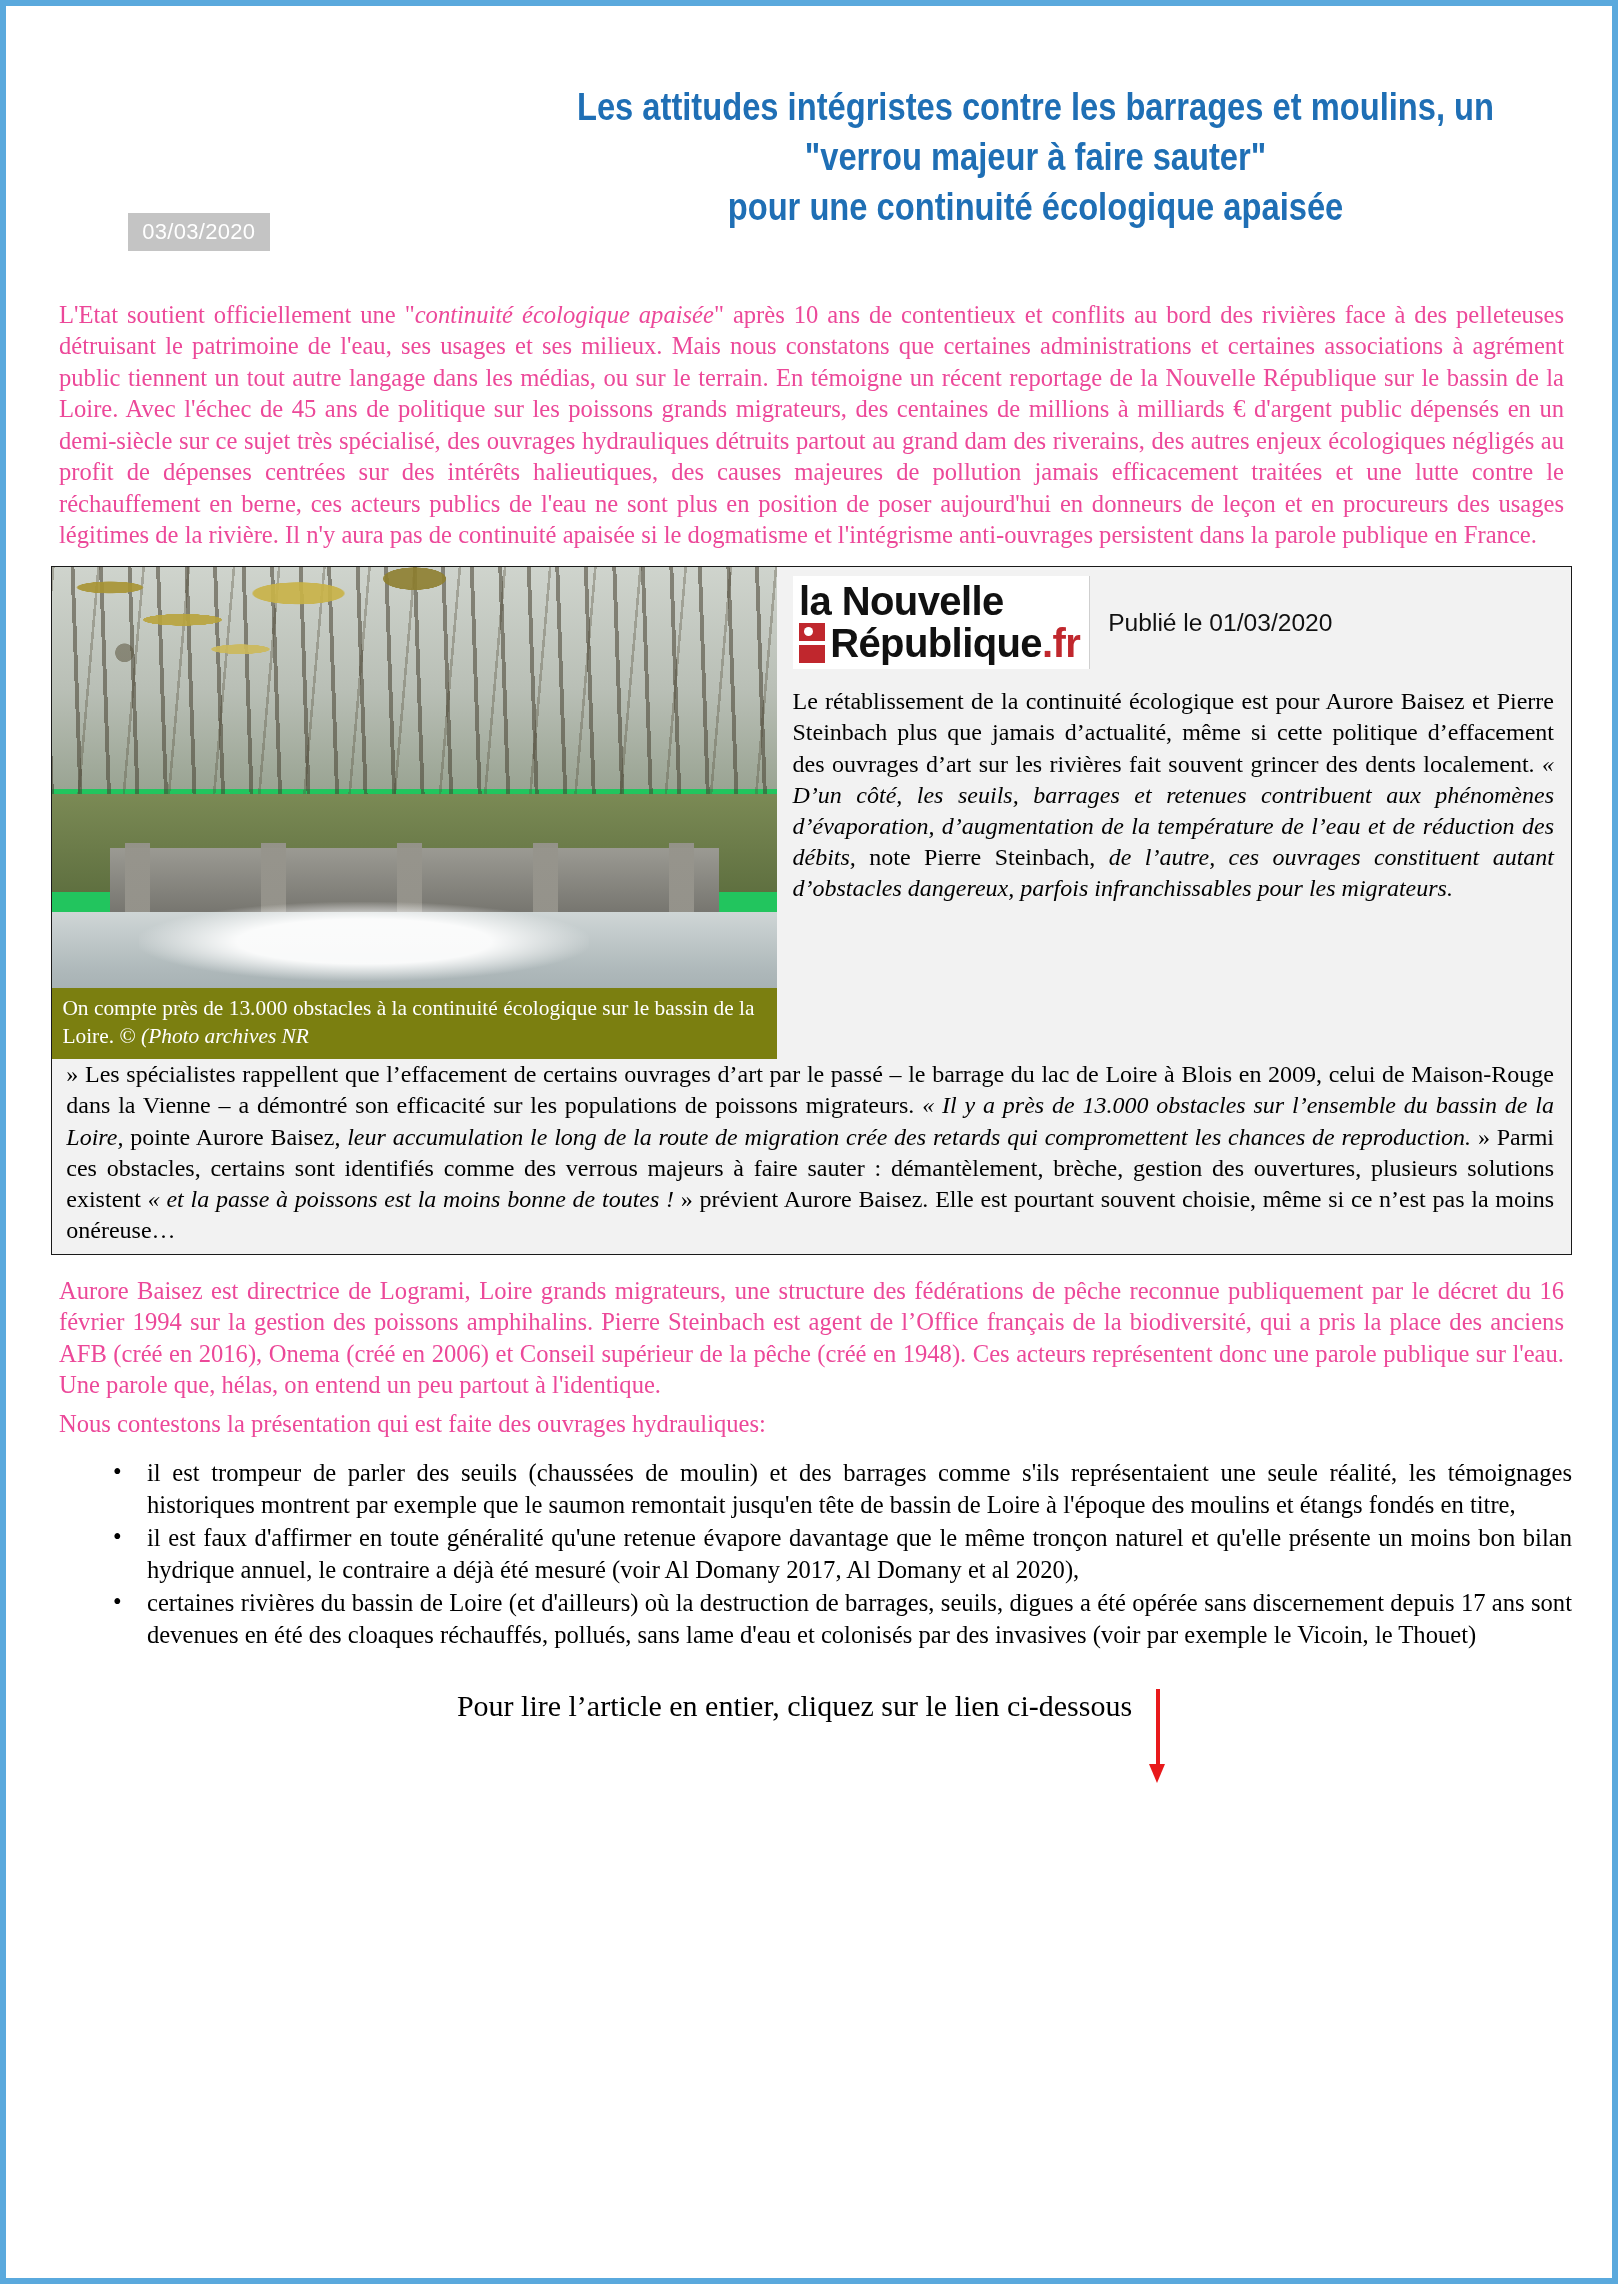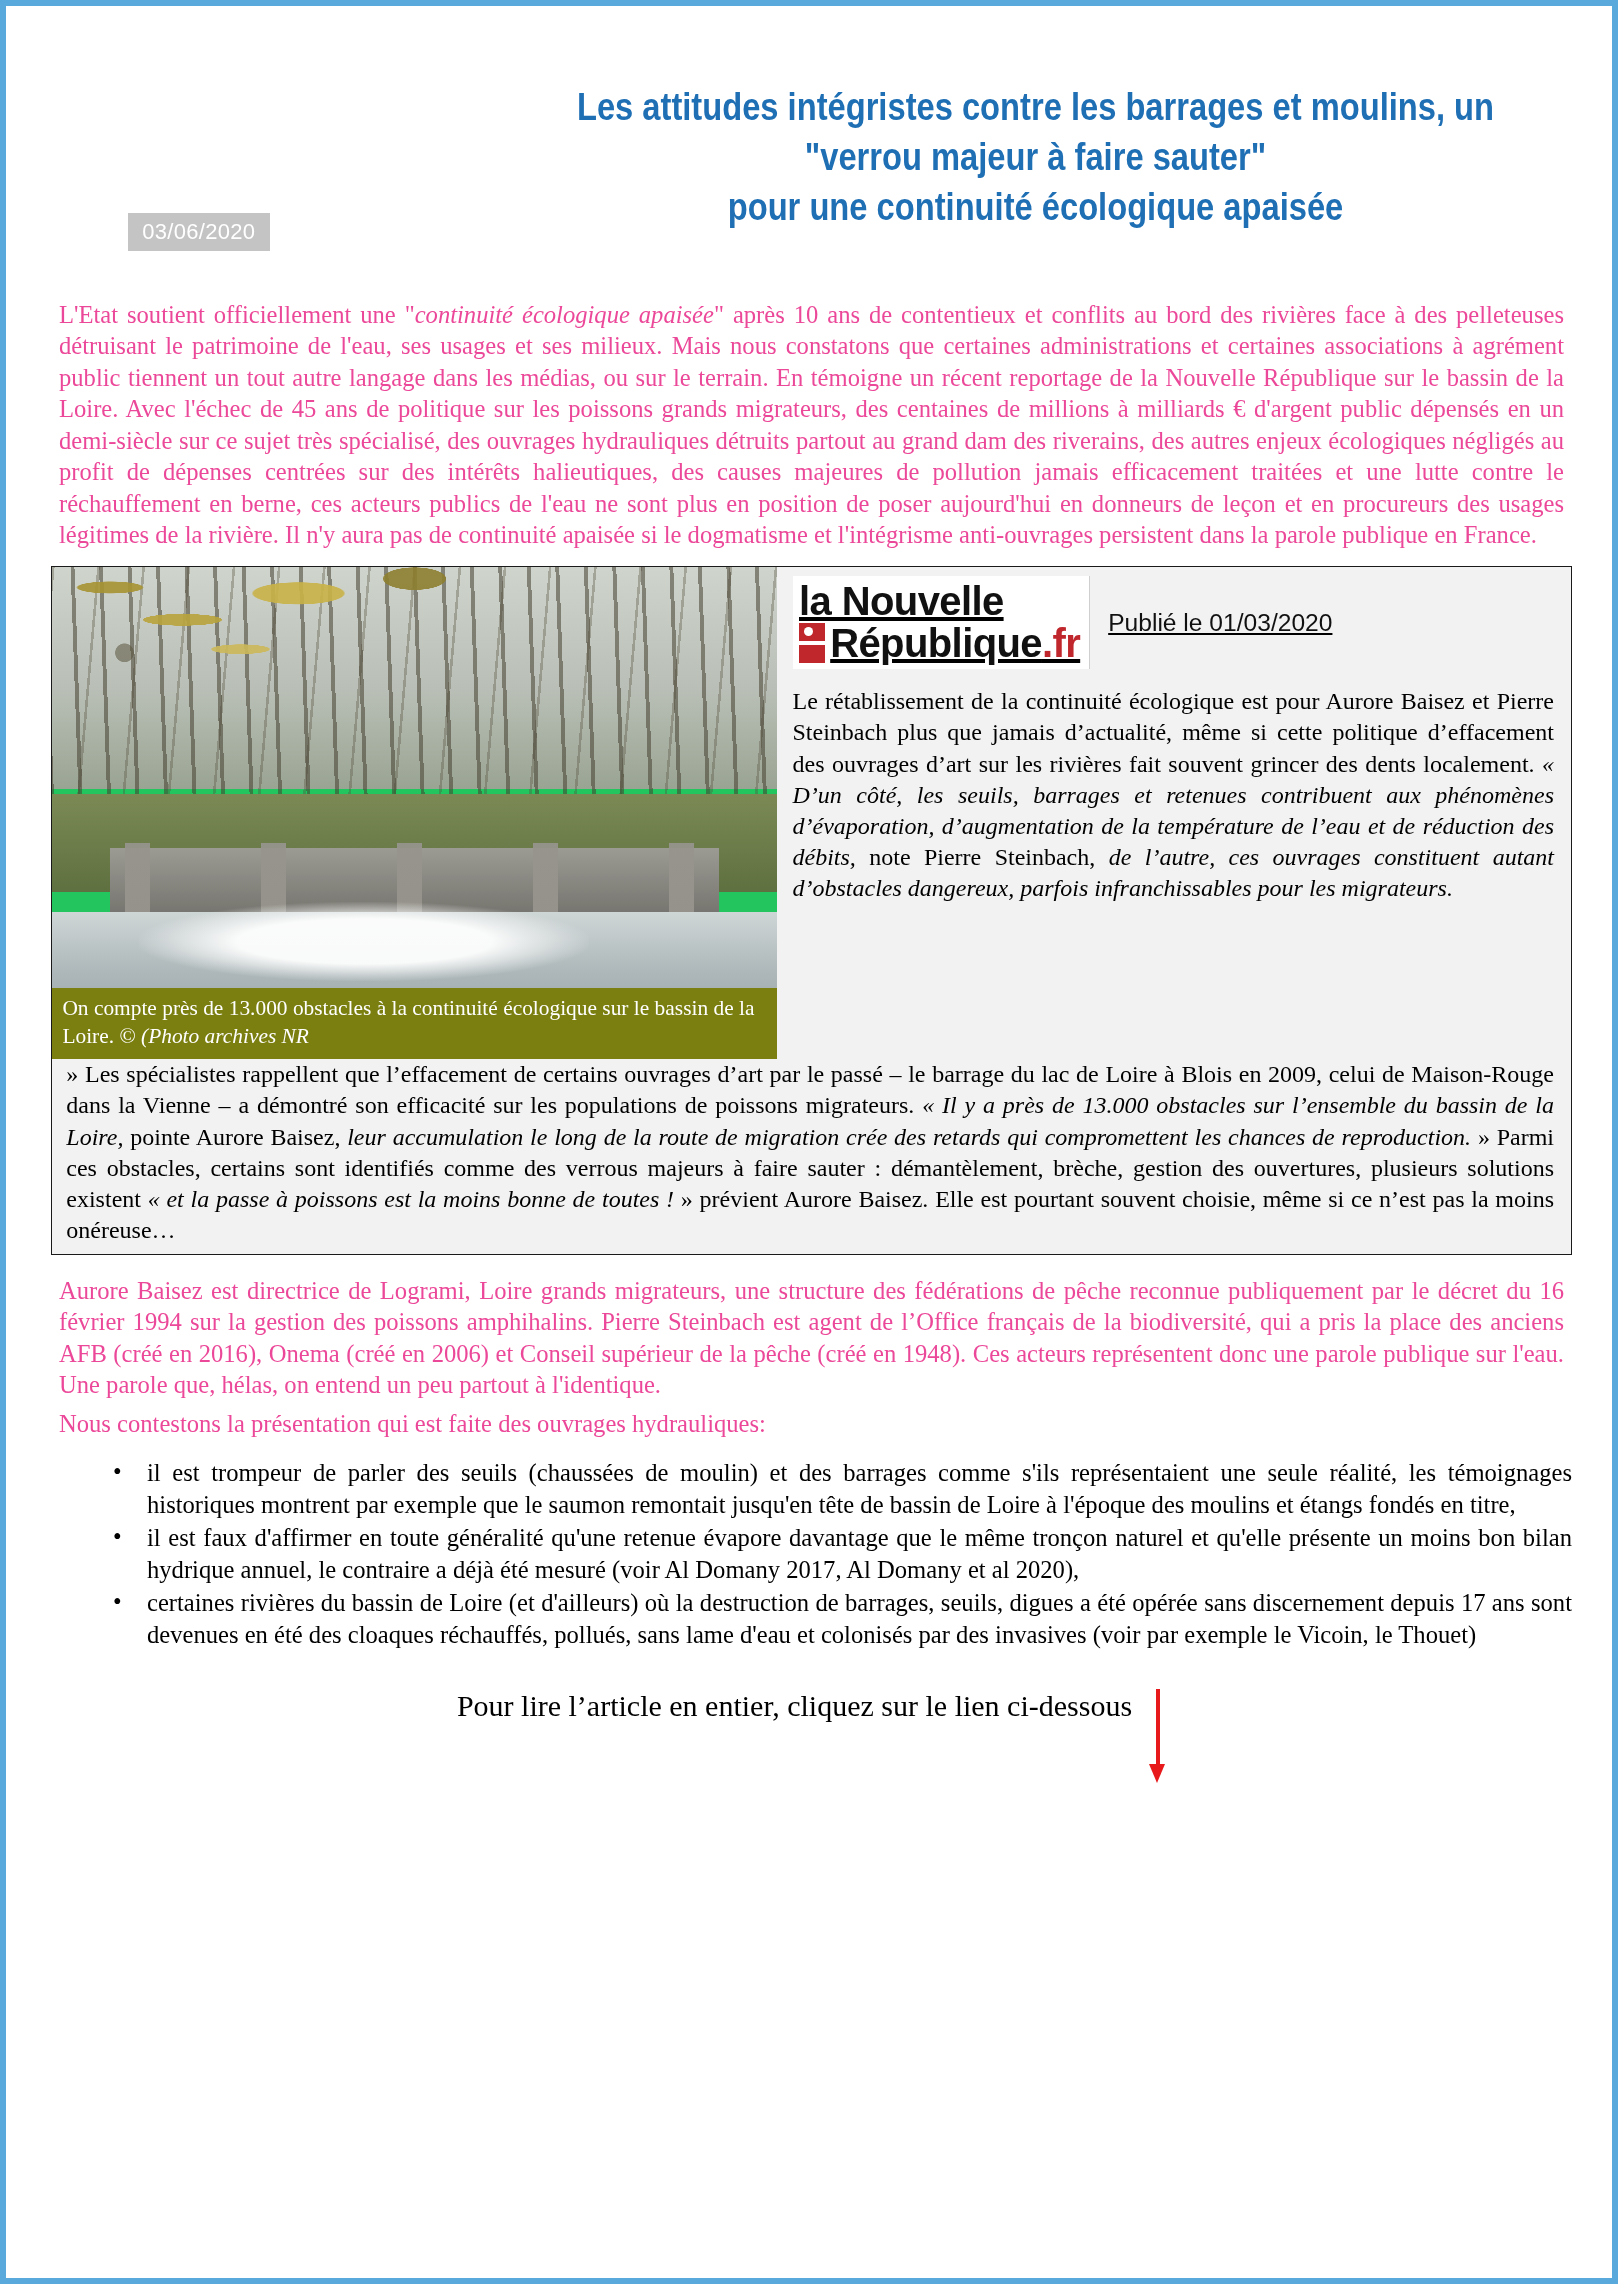--- a/index.html
+++ b/index.html
@@ -190,21 +190,20 @@
 
   .article-right {
     flex: 1;
     padding: 9px 17px 0 15.5px;
     box-sizing: border-box;
   }
   .nr-row {
     display: flex;
     align-items: center;
     gap: 0;
-    text-decoration: underline;
   }
   .nr-logo {
     background: #ffffff;
     border-right: 1.3px solid #cfcfcf;
     padding: 5.2px 9px 6.5px 6.5px;
     line-height: 1;
   }
   .nr-line1 {
     font-family: "Liberation Sans Narrow", "Liberation Sans", "DejaVu Sans", sans-serif;
     font-weight: 700;
@@ -323,21 +322,21 @@
   }
 </style>
 </head>
 <body>
 
 <div id="page">
 
   <div class="header">
 
 
-    <div class="date-badge">03/06/2020</div>
+    <div class="date-badge">03/03/2020</div>
 
     <div class="headline">
       <div>Les attitudes intégristes contre les barrages et moulins, un</div>
       <div>"verrou majeur à faire sauter"</div>
       <div>pour une continuité écologique apaisée</div>
     </div>
   </div>
 
   <div class="content">
 

